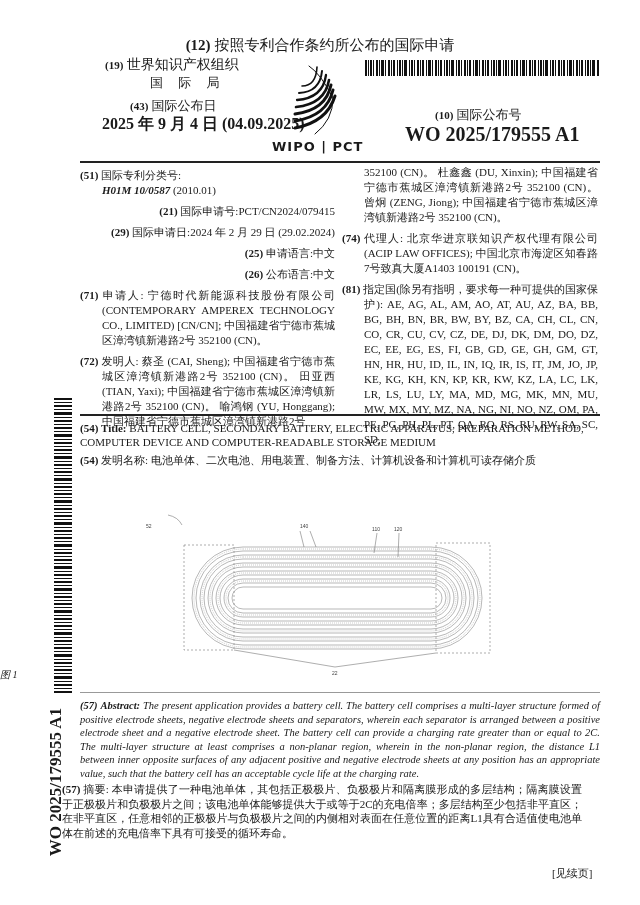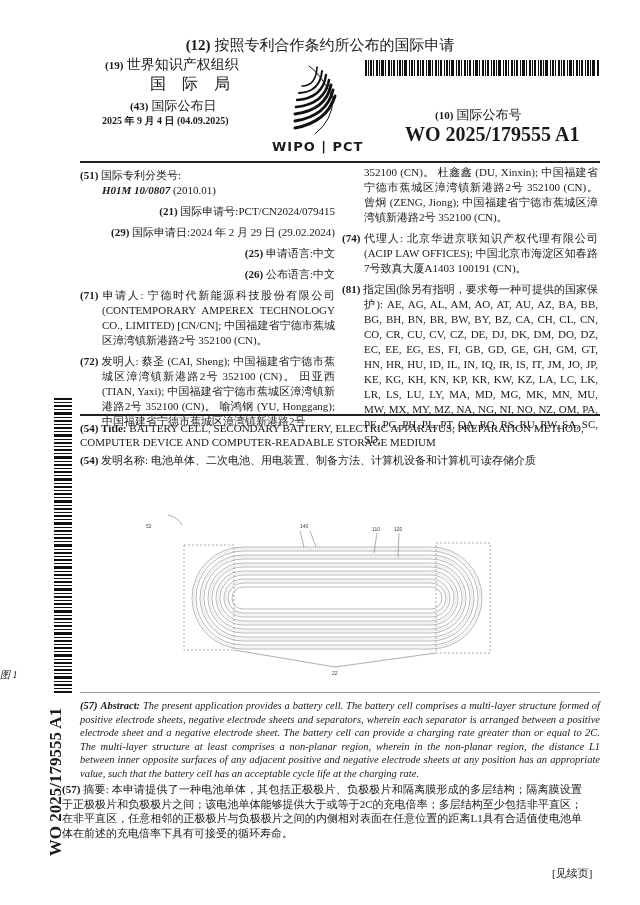--- a/index.html
+++ b/index.html
@@ -4,23 +4,23 @@
 <style>
   html, body { margin:0; padding:0; background:#ffffff; }
   body { width:640px; height:905px; position:relative; overflow:hidden;
          font-family:"Liberation Serif", "DejaVu Serif", serif; color:#1a1a1a; }
   .abs { position:absolute; }
   .b { font-weight:bold; }
   
   .hdr-title { left:0; width:640px; top:36px; text-align:center; font-size:15px; }
   .hdr-title .num { font-weight:bold; }
   .org { left:105px; top:57px; font-size:14px; line-height:16px; }
-  .org2 { left:150px; top:74px; font-size:16px; letter-spacing:6px; }
+  .org2 { left:150px; top:74px; font-size:13px; letter-spacing:6px; }
   .pubdate-lbl { left:130px; top:97px; font-size:13px; }
-  .pubdate { left:102px; top:114px; font-size:10px; font-weight:bold; }
+  .pubdate { left:102px; top:114px; font-size:16px; font-weight:bold; }
   .wipo-logo { left:275px; top:58px; width:80px; height:100px; }
   .wipo-text { left:272px; top:139px; font-family:"DejaVu Sans", sans-serif; font-weight:bold; font-size:13px; letter-spacing:1px; }
   .barcode-top { left:365px; top:60px; width:235px; height:16px; }
   .pubno-lbl { left:435px; top:106px; font-size:13px; }
   .pubno { left:405px; top:123px; font-size:20px; font-weight:bold; }
   .rule { left:80px; width:520px; height:2px; background:#222; }
   
   .field { font-size:11px; line-height:15px; }
   .field .code { font-weight:bold; }
   .row { display:flex; justify-content:flex-end; }
@@ -167,21 +167,21 @@
   <span class="b" style="font-size:11px">(10)</span>
   <span>国际公布号</span>
 </div>
 <div class="abs pubno">WO 2025/179555 A1</div>
 
 <div class="abs rule" style="top:161px"></div>
 
 <div class="abs col-left field">
   <div class="f">
     <div><span class="code">(51)</span> <span>国际专利分类号:</span></div>
-    <div style="padding-left:22px"><b><i>H01M 10/0807</i></b> <span>(2010.01)</span></div>
+    <div style="padding-left:22px"><b><i>H01M 10/0587</i></b> <span>(2010.01)</span></div>
   </div>
   <div class="f row">
     <span><span class="code">(21)</span> <span>国际申请号:</span></span>
     <span>PCT/CN2024/079415</span>
   </div>
   <div class="f row">
     <span><span class="code">(29)</span> <span>国际申请日:</span></span>
     <span>2024 年 2 月 29 日 (29.02.2024)</span>
   </div>
   <div class="f row">

